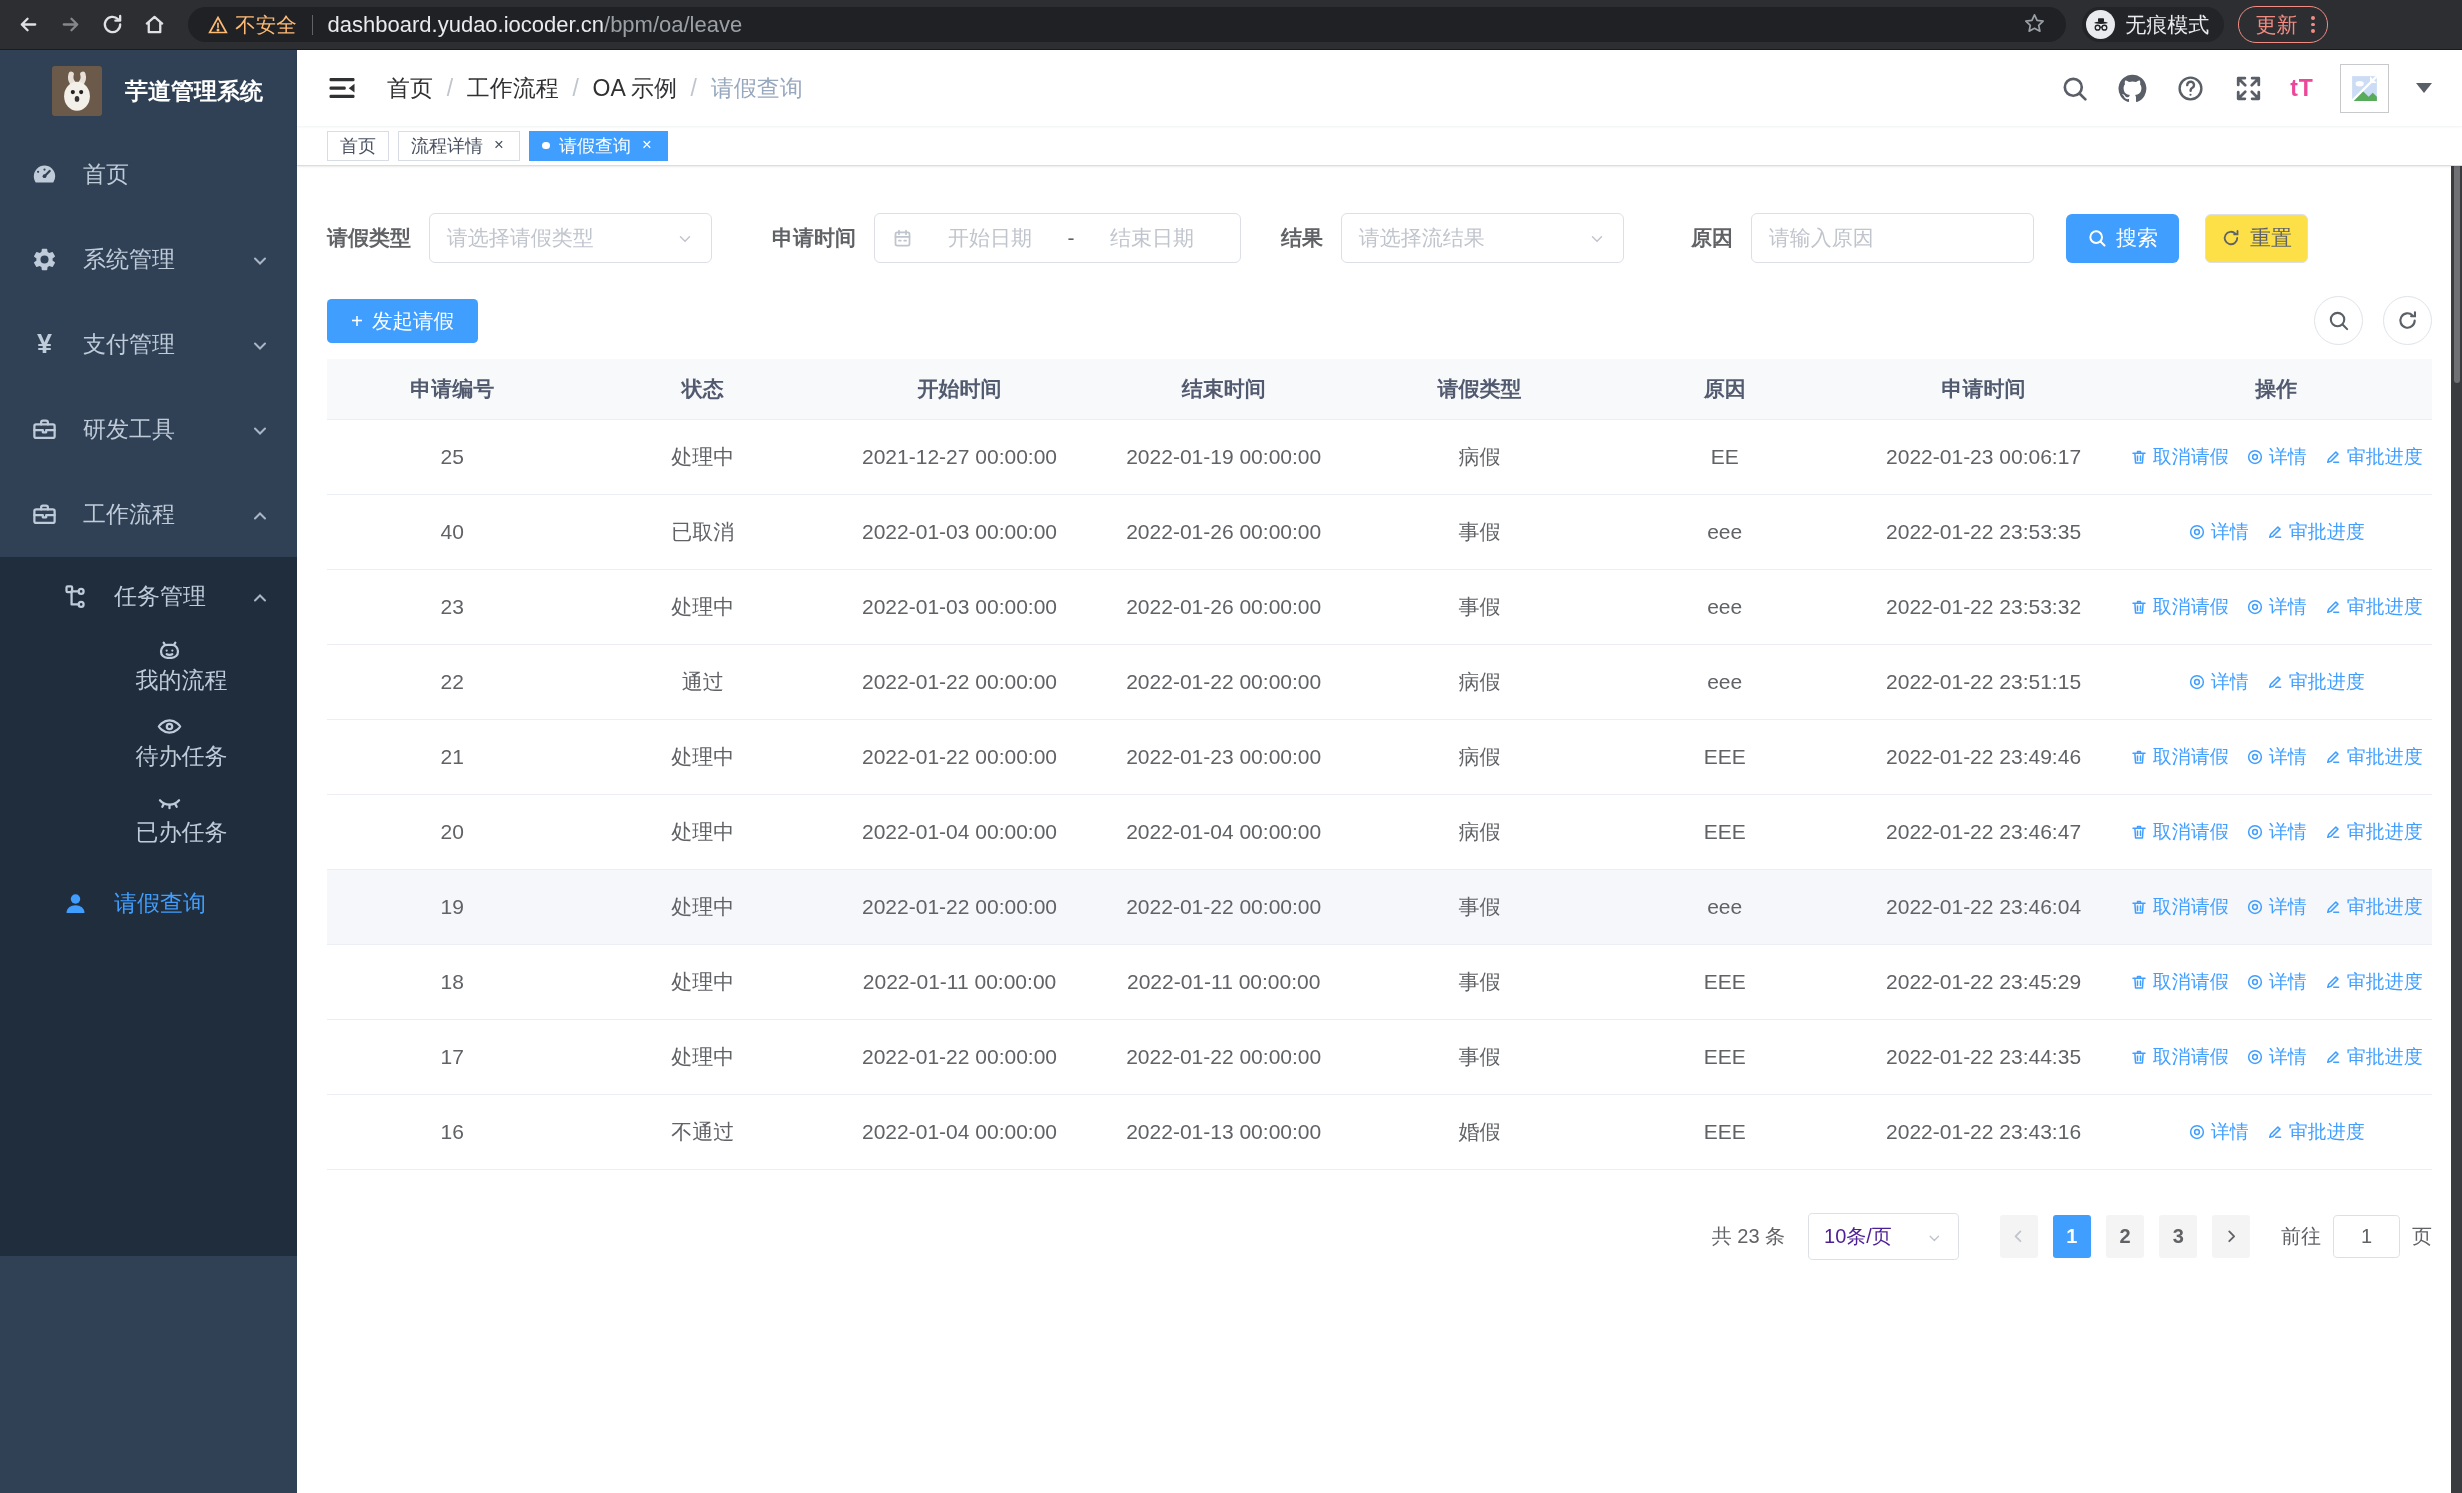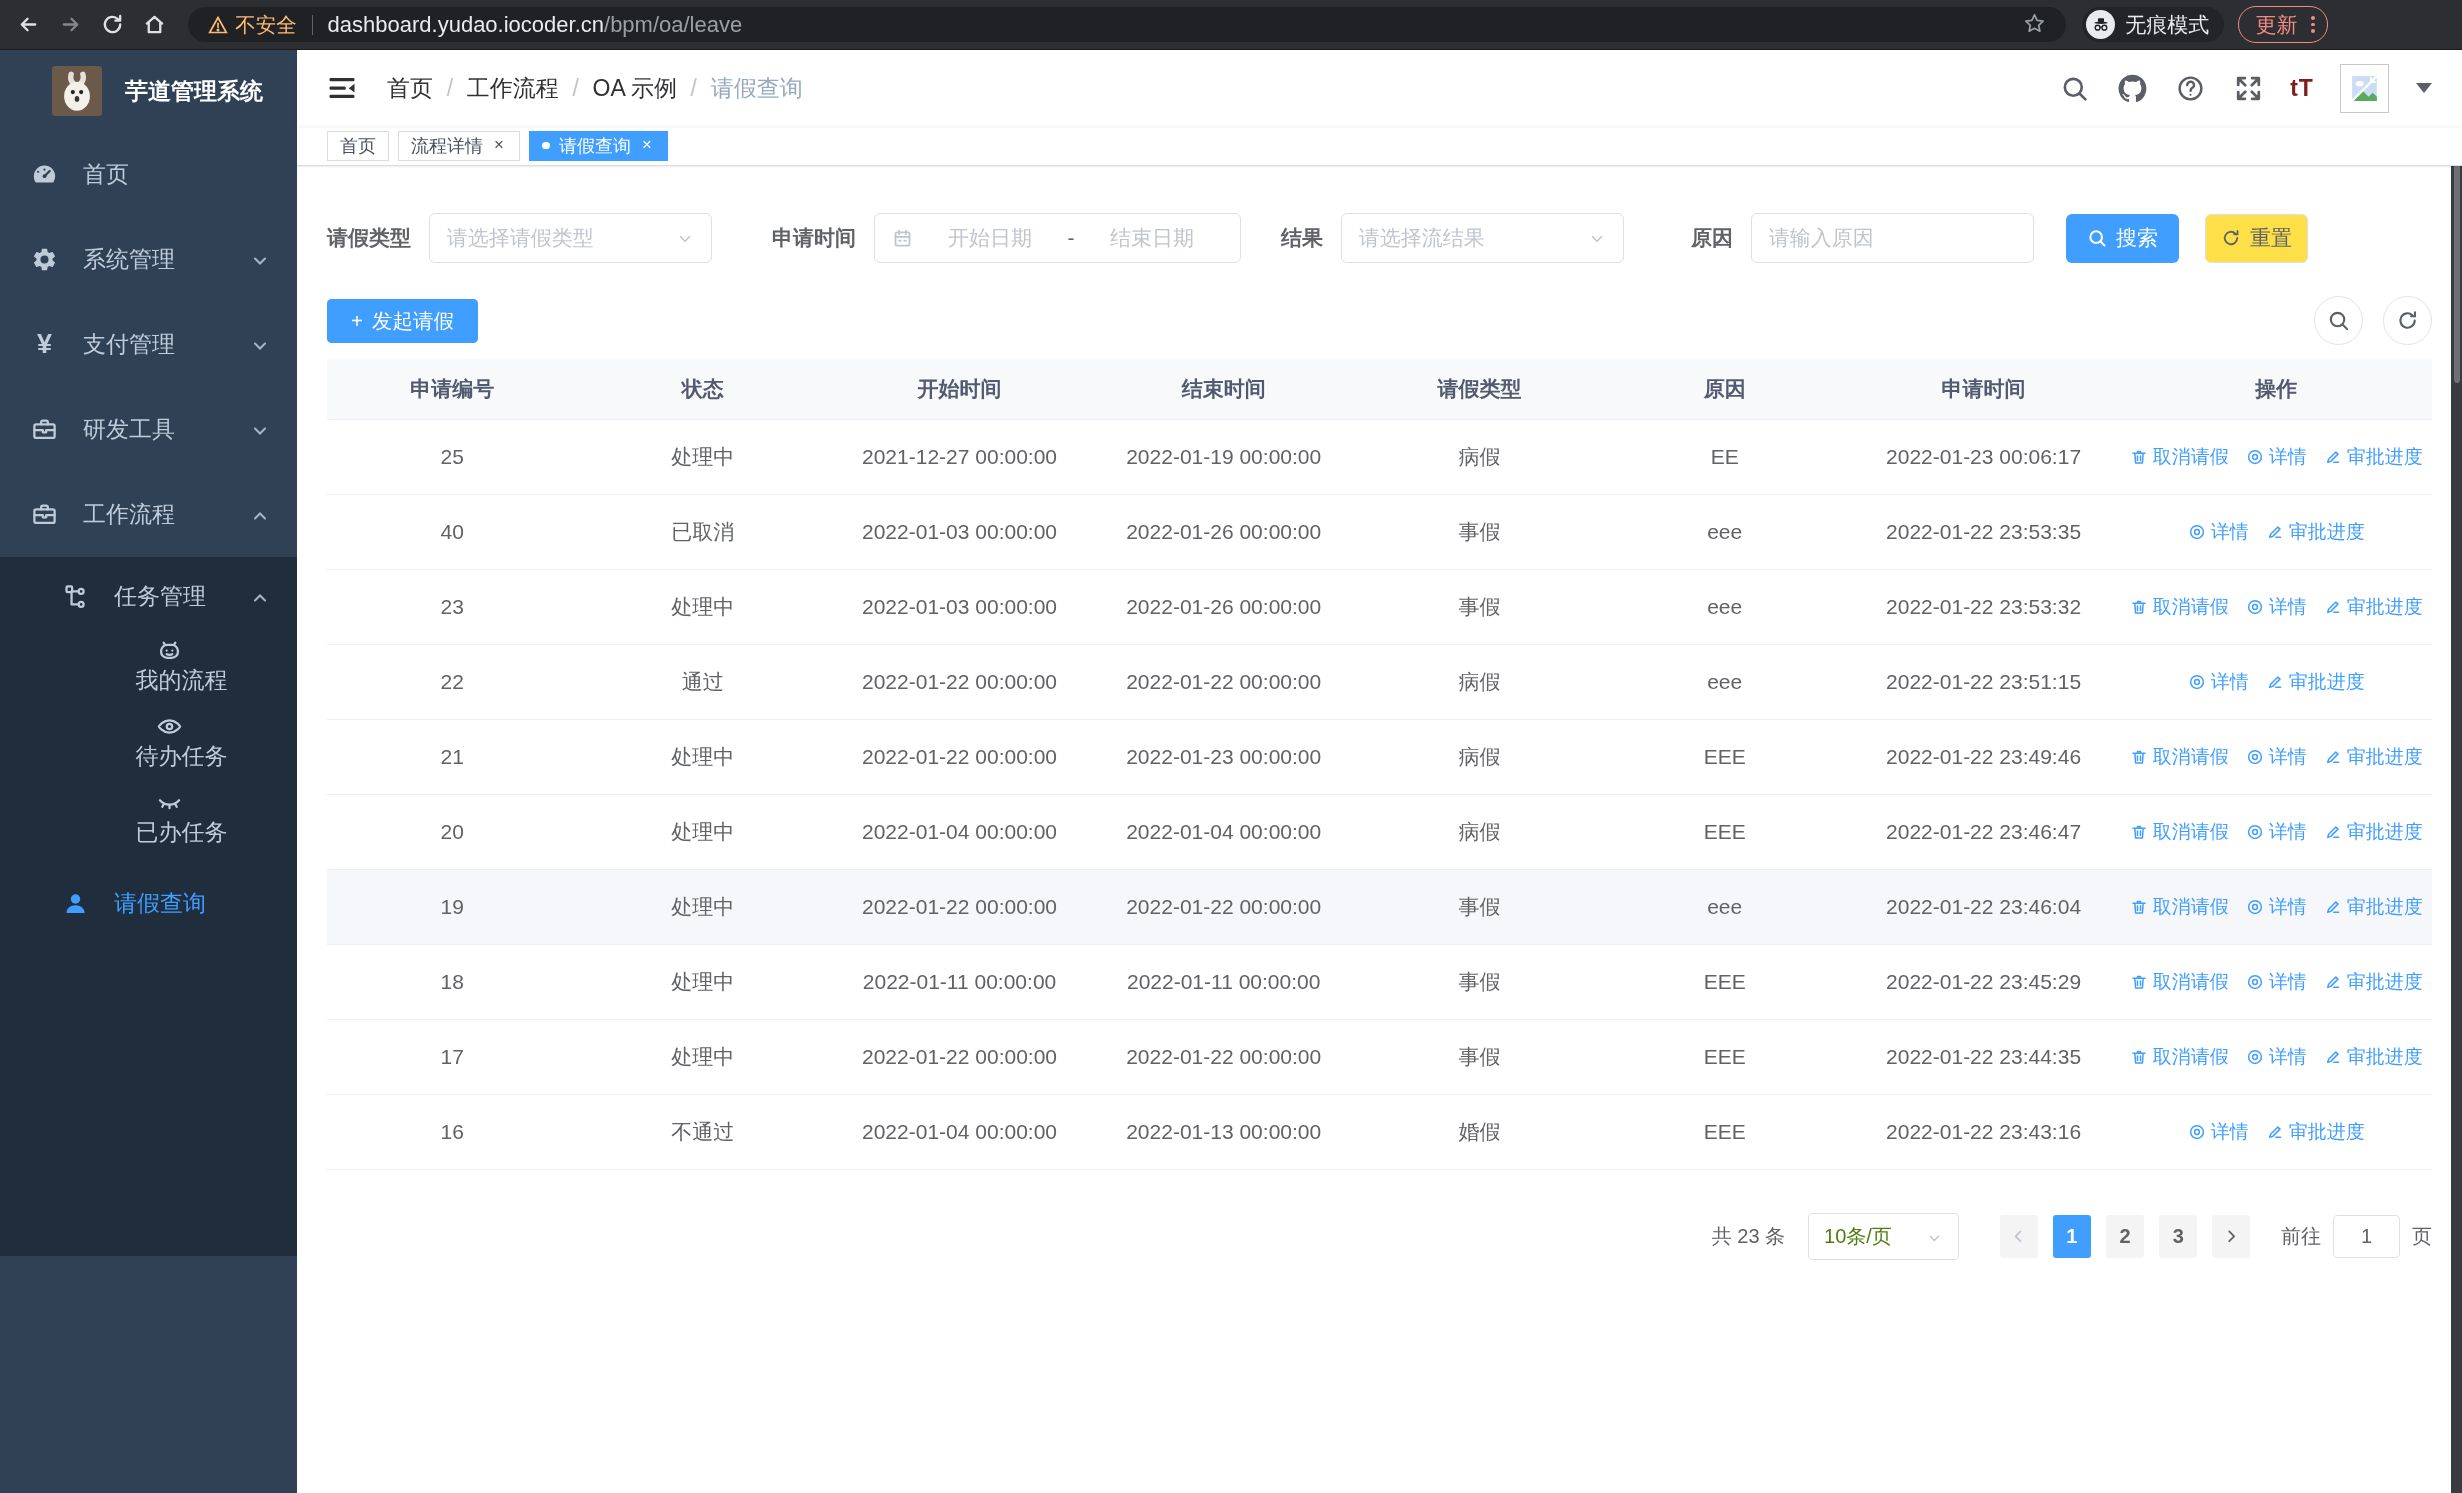--- a/index.html
+++ b/index.html
@@ -52,21 +52,21 @@
   .main { flex:1; display:flex; flex-direction:column; background:#fff; min-width:0; }
   .navbar { height:76px; display:flex; align-items:center; padding:0 30px; box-shadow:0 0.8px 3px rgba(0,21,41,.08); position:relative; z-index:3; background:#fff; }
   .hamburger { width:33px; height:33px; color:#303133; margin-right:27px; display:flex; align-items:center; }
   .hamburger svg { width:30px; height:30px; }
   .crumbs { display:flex; align-items:center; font-size:23px; color:#303133; gap:13.7px; white-space:nowrap; }
   .crumbs .sep { color:#c0c4cc; }
   .crumbs .muted { color:#97a8be; }
   .nav-right { margin-left:auto; display:flex; align-items:center; gap:26px; }
   .nicon { width:32px; height:32px; display:flex; align-items:center; justify-content:center; color:#5a5e66; }
   .nicon svg { width:29px; height:29px; }
-  .font-ic { font-size:23px; color:#7f1d1d; font-weight:bold; letter-spacing:0.8px; }
+  .font-ic { font-size:23px; color:#ec4899; font-weight:bold; letter-spacing:0.8px; }
   .avatar-box { width:49px; height:49px; background:#fff; border:1.5px solid #c8c9cc; display:flex; align-items:center; justify-content:center; }
   .avatar-box svg { width:33px; height:33px; }
   .caret-down { width:0; height:0; border-left:8.4px solid transparent; border-right:8.4px solid transparent; border-top:10px solid #5a5e66; margin-left:1.5px; }
 
   
   .tags-view { height:40px; background:#fff; border-bottom:0.8px solid #d8dce5; box-shadow:0 0.8px 2.3px 0 rgba(0,0,0,.12); display:flex; align-items:center; padding:0 30px; gap:9px; position:relative; z-index:2; }
   .tag { height:30px; border:0.8px solid #d8dce5; background:#fff; color:#495060; font-size:18px; display:flex; align-items:center; padding:0 12px; gap:7.6px; cursor:pointer; white-space:nowrap; }
   .tag .x { font-size:16.7px; color:#495060; width:16.7px; height:16.7px; line-height:16.7px; text-align:center; border-radius:50%; }
   .tag.active { background:#409eff; border-color:#409eff; color:#fff; }
   .tag.active .x { color:#fff; }
@@ -108,21 +108,21 @@
   .grid th { height:61px; background:#f8f9fb; color:#515a6e; font-size:21px; font-weight:bold; text-align:center; border-bottom:0.8px solid #ebeef5; white-space:nowrap; }
   .grid td { height:75px; font-size:21px; color:#606266; text-align:center; border-bottom:0.8px solid #ebeef5; white-space:nowrap; }
   .grid tr.highlight td { background:#f5f7fa; }
   .actions { display:flex; align-items:center; justify-content:center; gap:16.7px; }
   .alink { color:#409eff; font-size:19px; display:flex; align-items:center; gap:5.3px; cursor:pointer; white-space:nowrap; }
   .alink svg { width:18px; height:18px; }
 
   
   .pagination { margin-top:43px; display:flex; align-items:center; justify-content:flex-end; font-size:20px; color:#606266; }
   .pg-total { margin-right:23px; white-space:nowrap; }
-  .pg-size { width:151px; height:47px; border:0.8px solid #dcdfe6; border-radius:4.6px; display:flex; align-items:center; justify-content:space-between; padding:0 15px; color:#4d7c0f; margin-right:33px; }
+  .pg-size { width:151px; height:47px; border:0.8px solid #dcdfe6; border-radius:4.6px; display:flex; align-items:center; justify-content:space-between; padding:0 15px; color:#4c1d95; margin-right:33px; }
   .pg-size .chevd { color:#c0c4cc; width:16.7px; height:16.7px; } .pg-size .chevd svg{ width:16.7px; height:16.7px; }
   .pg-btn { min-width:38px; height:43px; background:#f4f4f5; border-radius:3px; display:flex; align-items:center; justify-content:center; margin:0 7.6px; color:#606266; font-weight:bold; cursor:pointer; padding:0 6px; }
   .pg-btn svg { width:16.7px; height:16.7px; }
   .pg-btn.disabled { color:#c0c4cc; }
   .pg-btn.current { background:#409eff; color:#fff; }
   .pg-goto { margin-left:23px; white-space:nowrap; }
   .pg-input { width:67px; height:43px; border:0.8px solid #dcdfe6; border-radius:4.6px; text-align:center; font-size:20px; color:#606266; margin:0 12px; outline:none; font-family:inherit; }
   .pg-unit { white-space:nowrap; }
 
   

